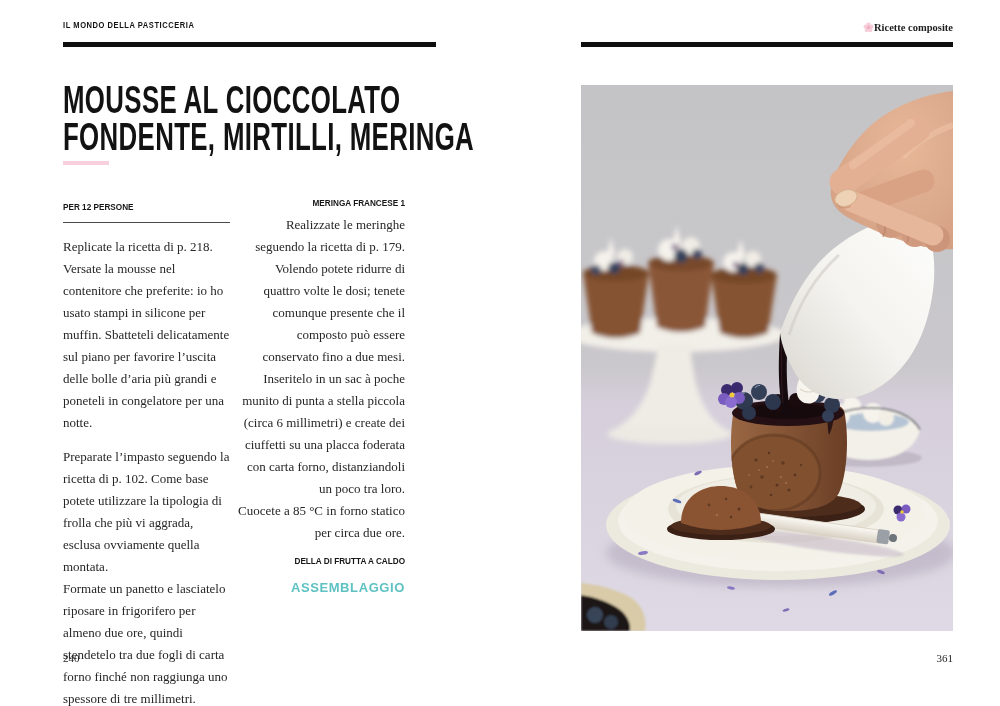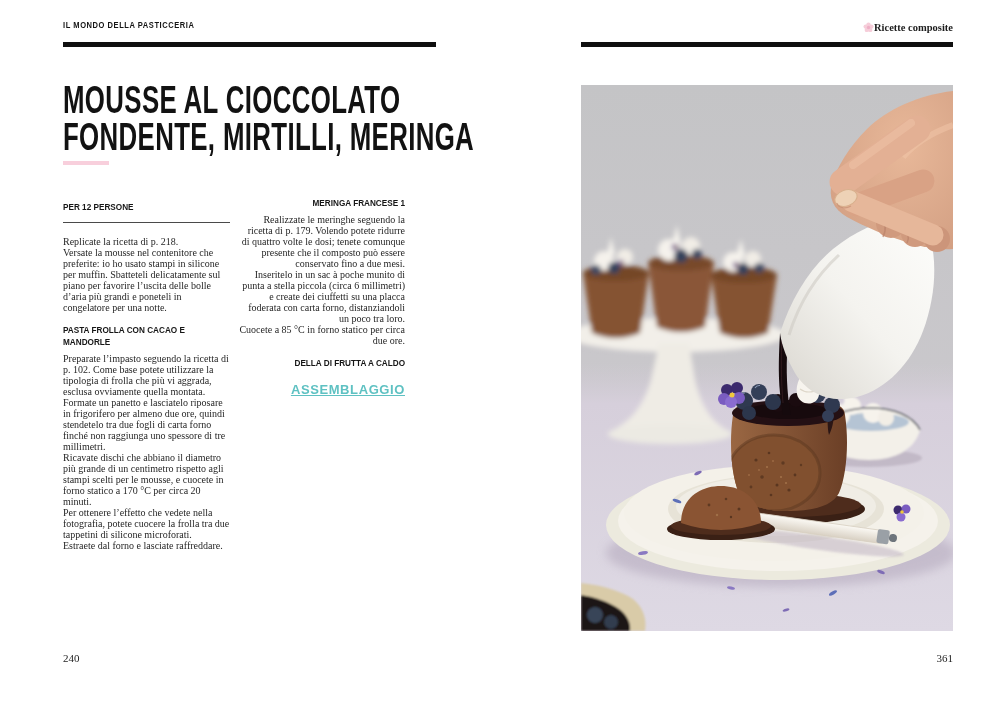--- a/index.html
+++ b/index.html
@@ -22,23 +22,23 @@
 
   .col{width:167px;}
   .col-left{left:55px;top:202px;}
   .col-right{left:230px;top:198px;text-align:right;}
 
   .small-head{font-family:"Liberation Sans",sans-serif;font-weight:700;font-size:8.2px;
               letter-spacing:0;line-height:12.5px;color:#161616;}
   .servings{border-bottom:1px solid #4a4a4a;padding-bottom:7px;margin-bottom:13px;}
   .sec{margin-bottom:12px;}
   .sec-head{margin-bottom:3px;}
-  .sec-body{font-size:10px;line-height:11px;color:#262626;white-space:pre-line;}
+  .sec-body{font-size:13px;line-height:22px;color:#262626;white-space:pre-line;}
   .assemb-head{font-family:"Liberation Sans",sans-serif;font-weight:700;font-size:13px;
-               letter-spacing:.6px;color:#5ec1c2;margin:2px 0 6px 0;text-decoration:underline;}
+               letter-spacing:.6px;color:#5ec1c2;margin:2px 0 6px 0;}
 
   .pagenum{top:652px;font-size:11px;color:#1e1e1e;}
   .pagenum-left{left:55px;}
   .pagenum-right{right:55px;text-align:right;}
 
   .photo{left:573px;top:85px;width:372px;height:546px;overflow:hidden;background:#c6c6c7;}
 </style>
 </head>
 <body>
 
@@ -68,21 +68,20 @@
   </div>
   <div class="abs title-underline"></div>
 
   <div class="abs col col-left">
     <div class="small-head servings">PER 12 PERSONE</div>
     <div class="sec">
       <div class="sec-body">Replicate la ricetta di p. 218.
 Versate la mousse nel contenitore che preferite: io ho usato stampi in silicone per muffin. Sbatteteli delicatamente sul piano per favorire l’uscita delle bolle d’aria più grandi e poneteli in congelatore per una notte.</div>
     </div>
     <div class="sec">
-      <div class="small-head sec-head">PASTA FROLLA CON CACAO E MANDORLE</div>
       <div class="sec-body">Preparate l’impasto seguendo la ricetta di p. 102. Come base potete utilizzare la tipologia di frolla che più vi aggrada, esclusa ovviamente quella montata.
 Formate un panetto e lasciatelo riposare in frigorifero per almeno due ore, quindi stendetelo tra due fogli di carta forno finché non raggiunga uno spessore di tre millimetri.
 Ricavate dischi che abbiano il diametro più grande di un centimetro rispetto agli stampi scelti per le mousse, e cuocete in forno statico a 170 °C per circa 20 minuti.
 Per ottenere l’effetto che vedete nella fotografia, potete cuocere la frolla tra due tappetini di silicone microforati.
 Estraete dal forno e lasciate raffreddare.</div>
     </div>
   </div>
 
   <div class="abs col col-right">
     <div class="sec">

